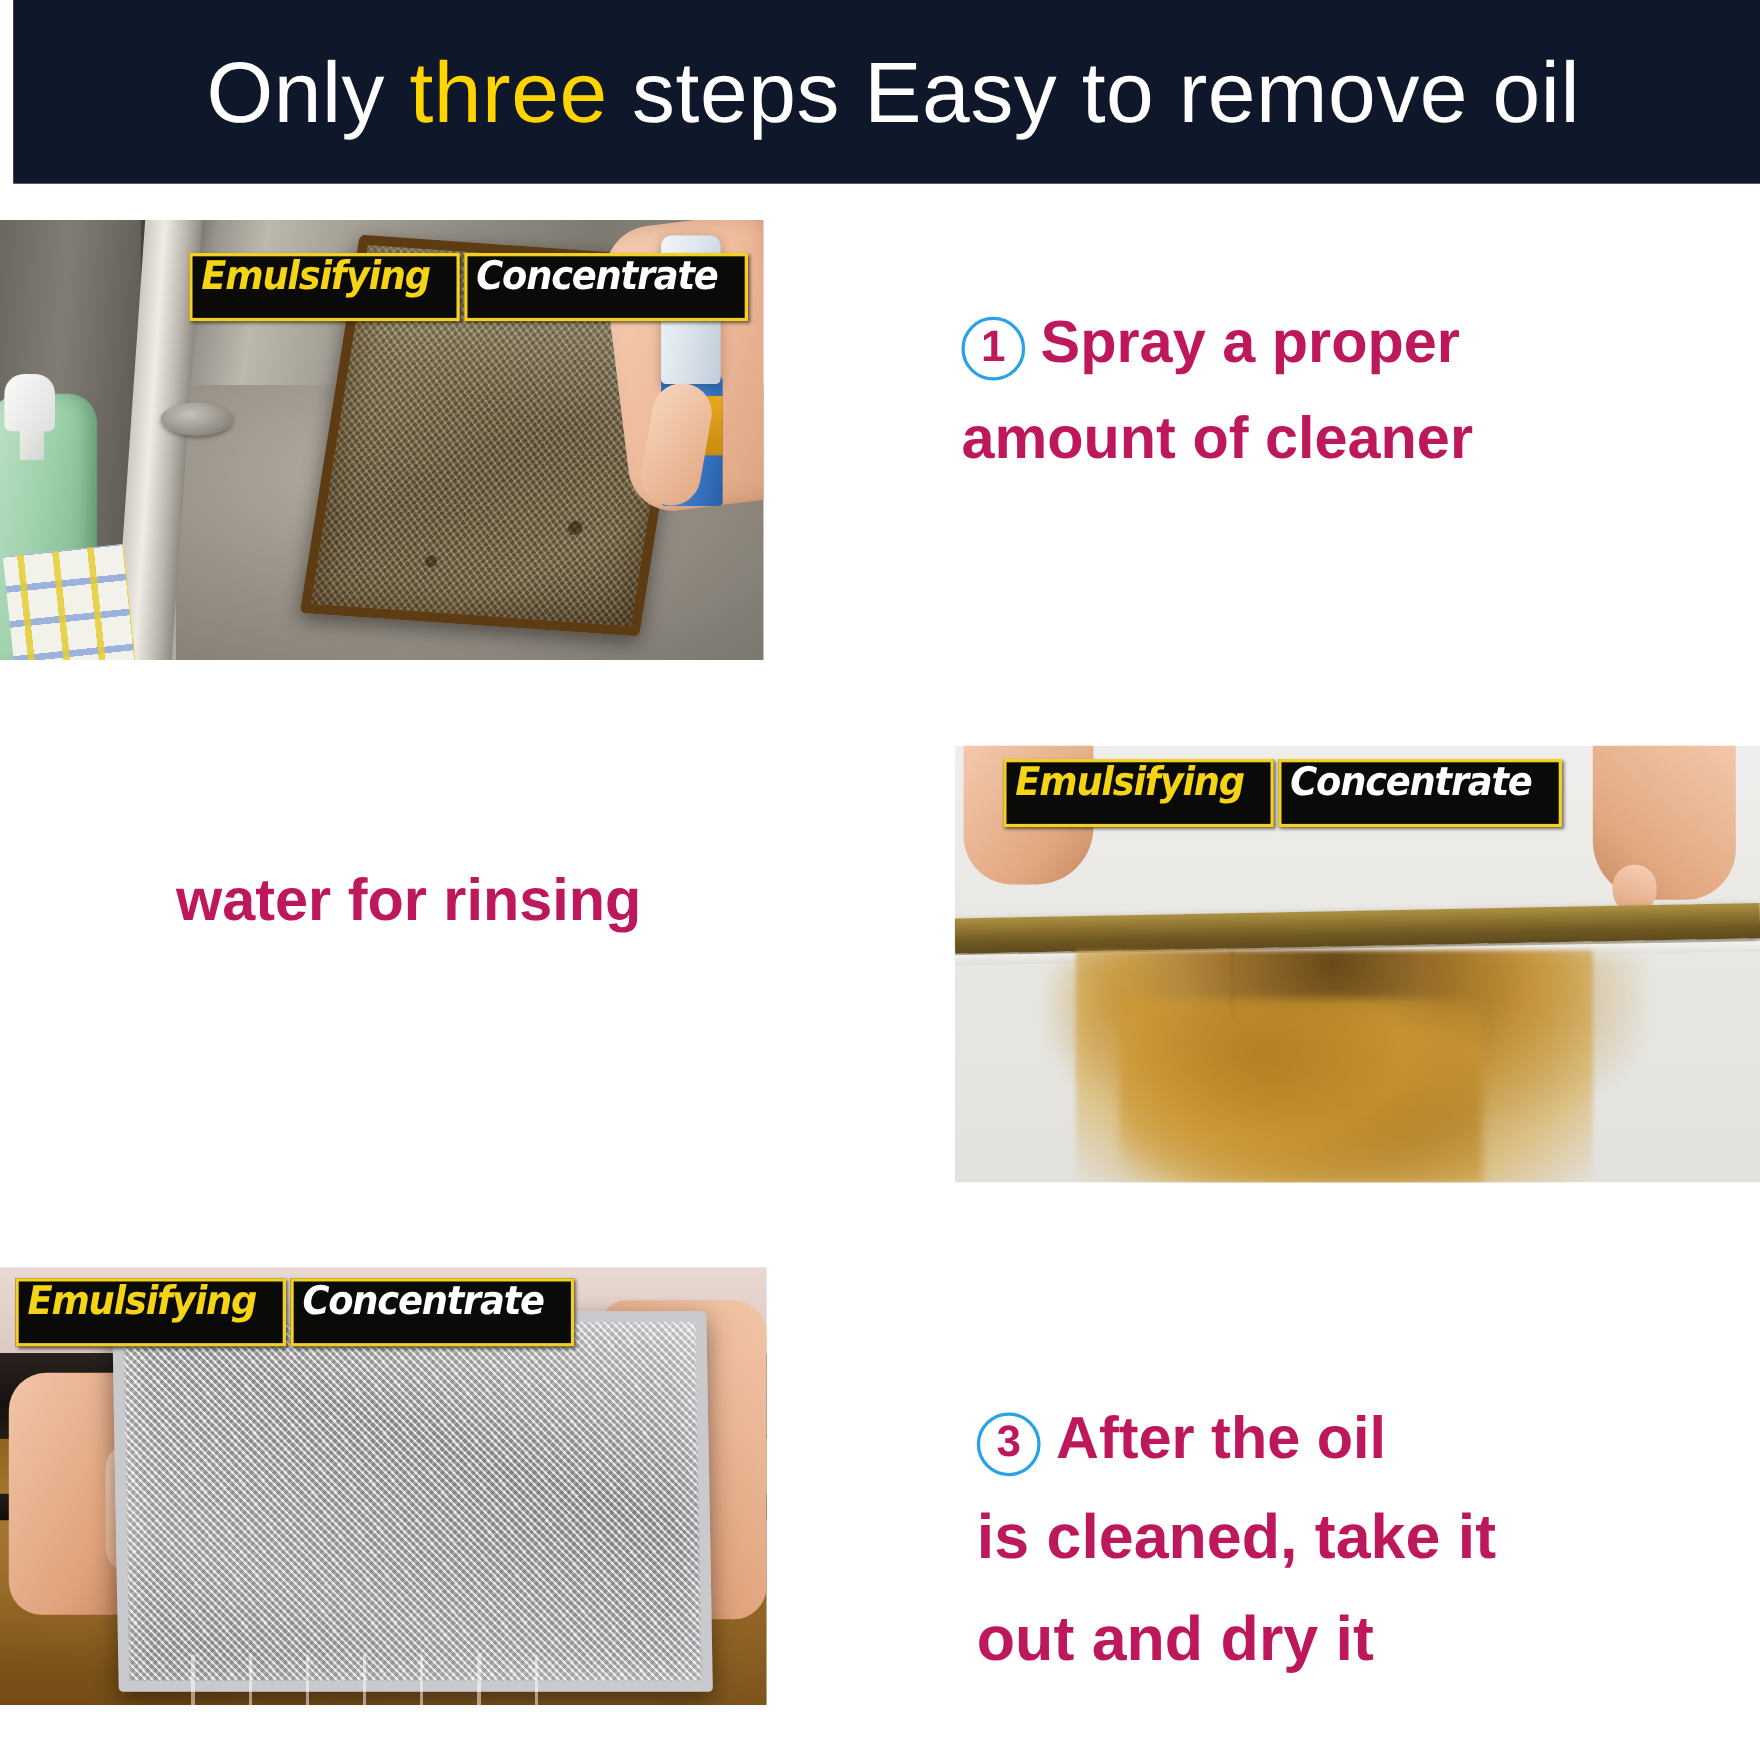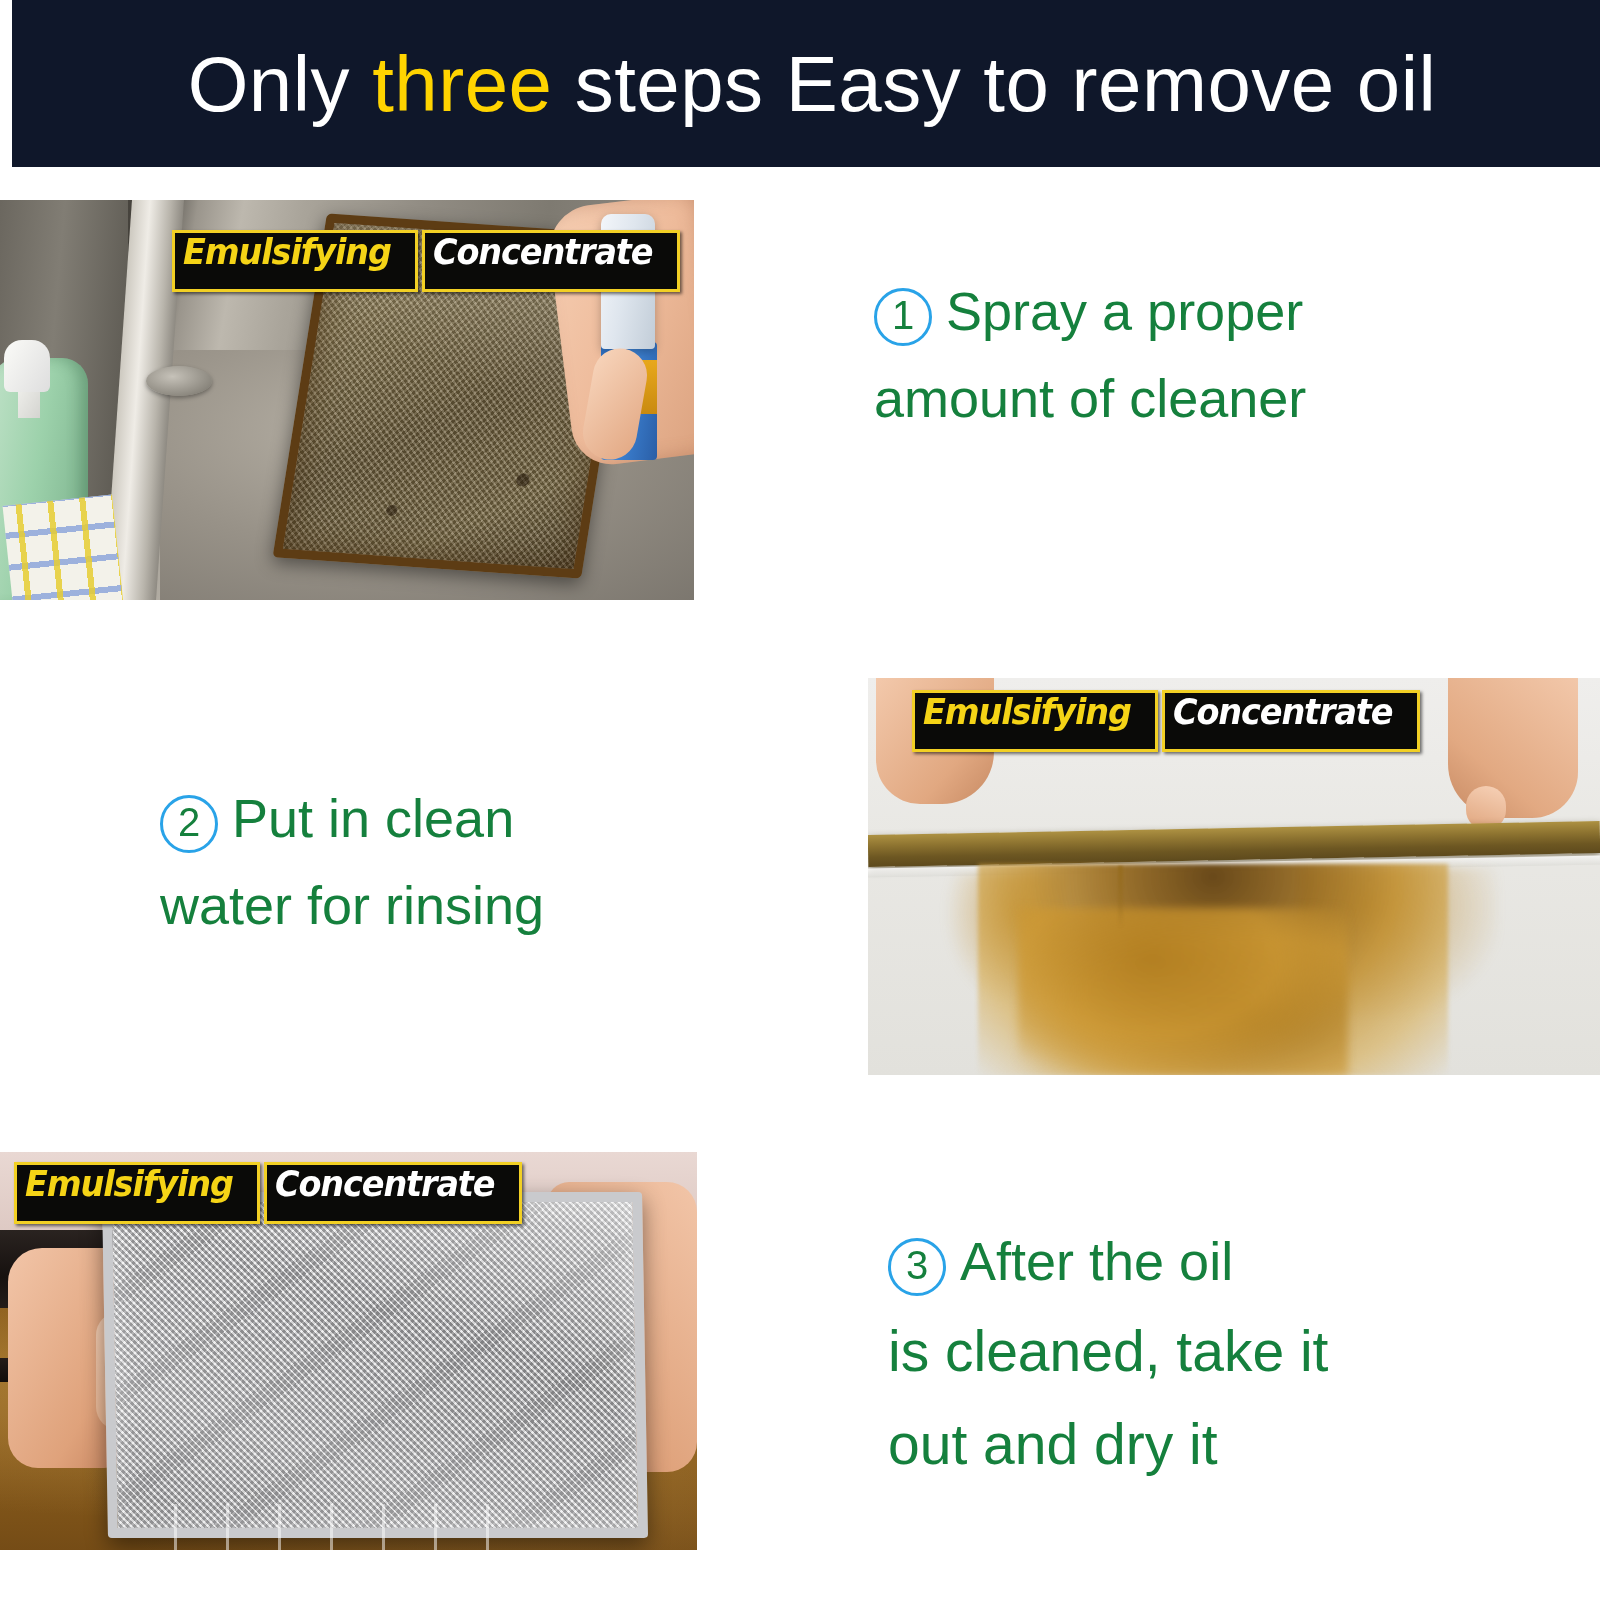--- a/index.html
+++ b/index.html
@@ -288,42 +288,42 @@
   .p3-drips{
     position:absolute;left:150px;top:352px;width:380px;height:46px;
     background:
       repeating-linear-gradient(90deg, transparent 0 24px, rgba(255,255,255,.5) 24px 27px, transparent 27px 52px);
     filter:blur(.6px);
   }
 
   
   .step{
     position:absolute;
-    color:#15803d;
+    color:#be185d;
     font-size:54px;
     line-height:1.62;
-    font-weight:400;
+    font-weight:700;
     white-space:nowrap;
   }
   .step .num{
     display:inline-block;
     width:52px;height:52px;
     border:3px solid #29A3E8;
     border-radius:50%;
     text-align:center;
     line-height:48px;
     font-size:40px;
     margin-right:14px;
     vertical-align:1px;
   }
   .step .ln{ display:block; }
 
   #step-1{ left:874px; top:268px;  }
   #step-2{ left:160px; top:775px;  }
-  #step-3{ left:888px; top:1218px; }
+  #step-3{ left:888px; top:1264px; }
   #step-3 .ln2, #step-3 .ln3{ font-size:57px; }
 </style>
 </head>
 <body>
 
 <div class="header-band">
   <div class="header-title">
     <span>Only </span><span class="hl">three</span><span> steps Easy to remove oil</span>
   </div>
 </div>
@@ -397,21 +397,20 @@
     </div>
   </div>
 </div>
 
 <div class="step" id="step-1">
   <span class="ln"><span class="num">1</span><span>Spray a proper</span></span>
   <span class="ln">amount of cleaner</span>
 </div>
 
 <div class="step" id="step-2">
-  <span class="ln"><span class="num">2</span><span>Put in clean</span></span>
   <span class="ln">water for rinsing</span>
 </div>
 
 <div class="step" id="step-3">
   <span class="ln"><span class="num">3</span><span>After the oil</span></span>
   <span class="ln ln2">is cleaned, take it</span>
   <span class="ln ln3">out and dry it</span>
 </div>
 
 </body></html>

